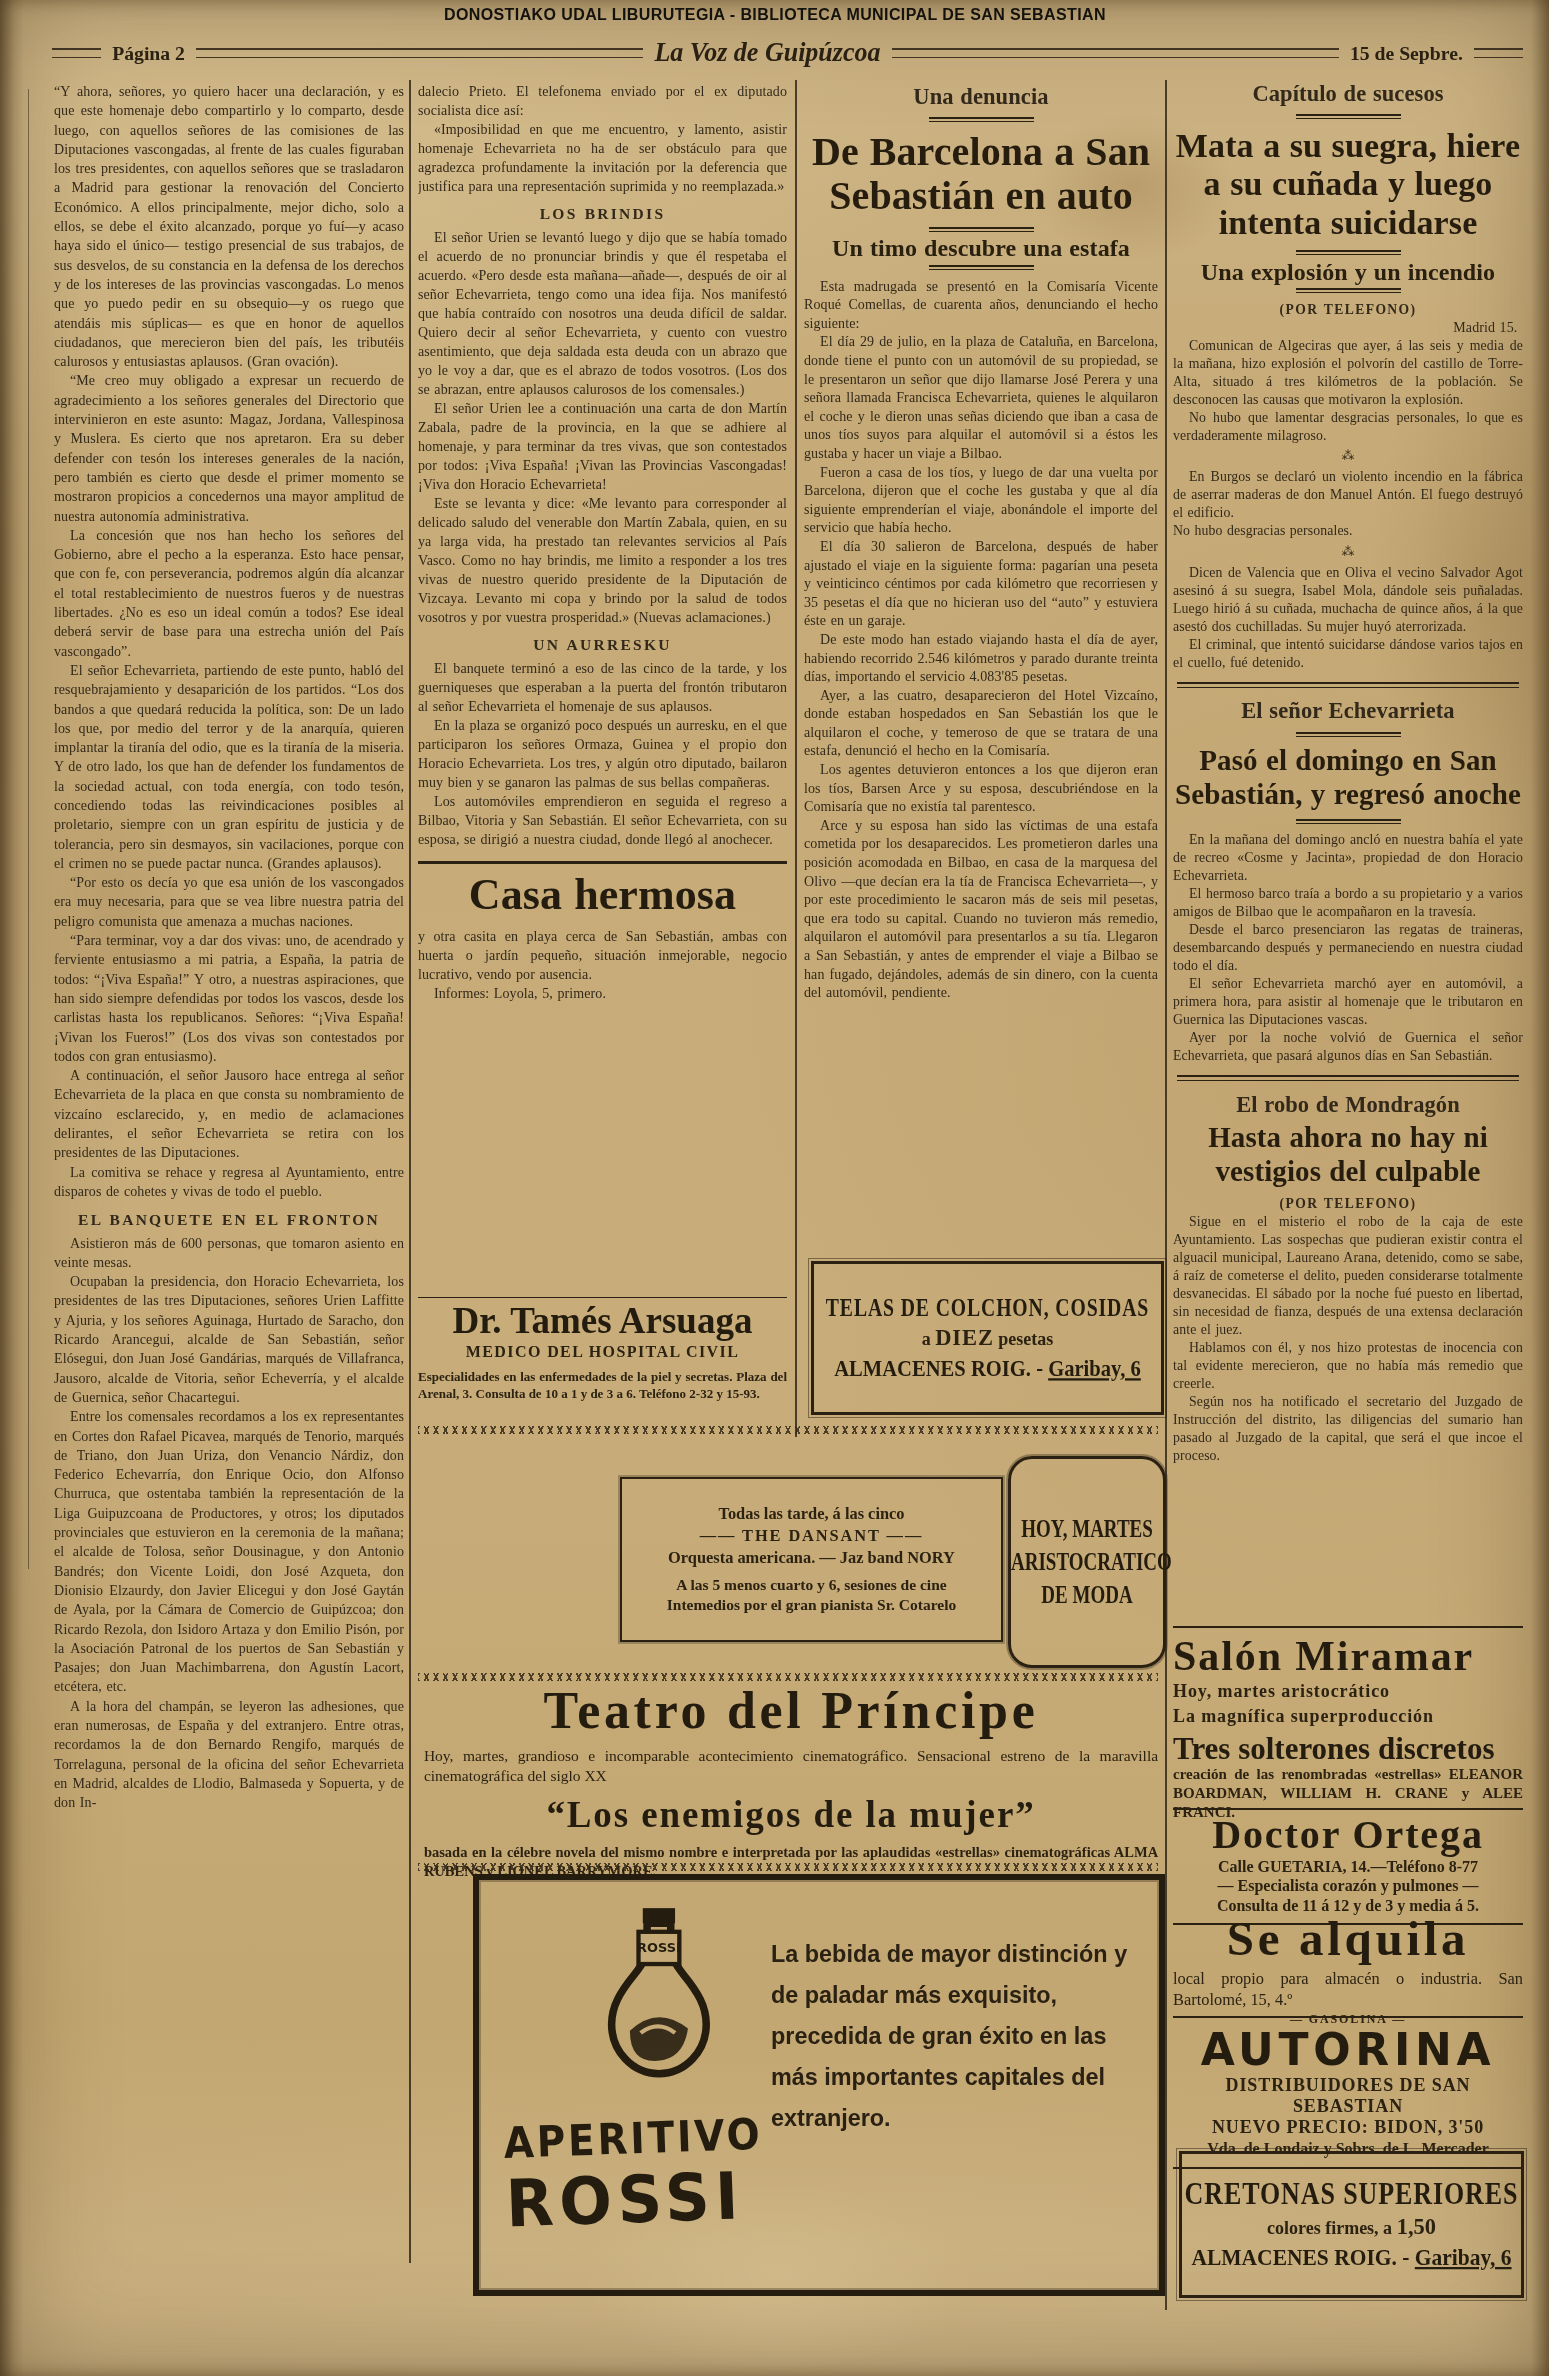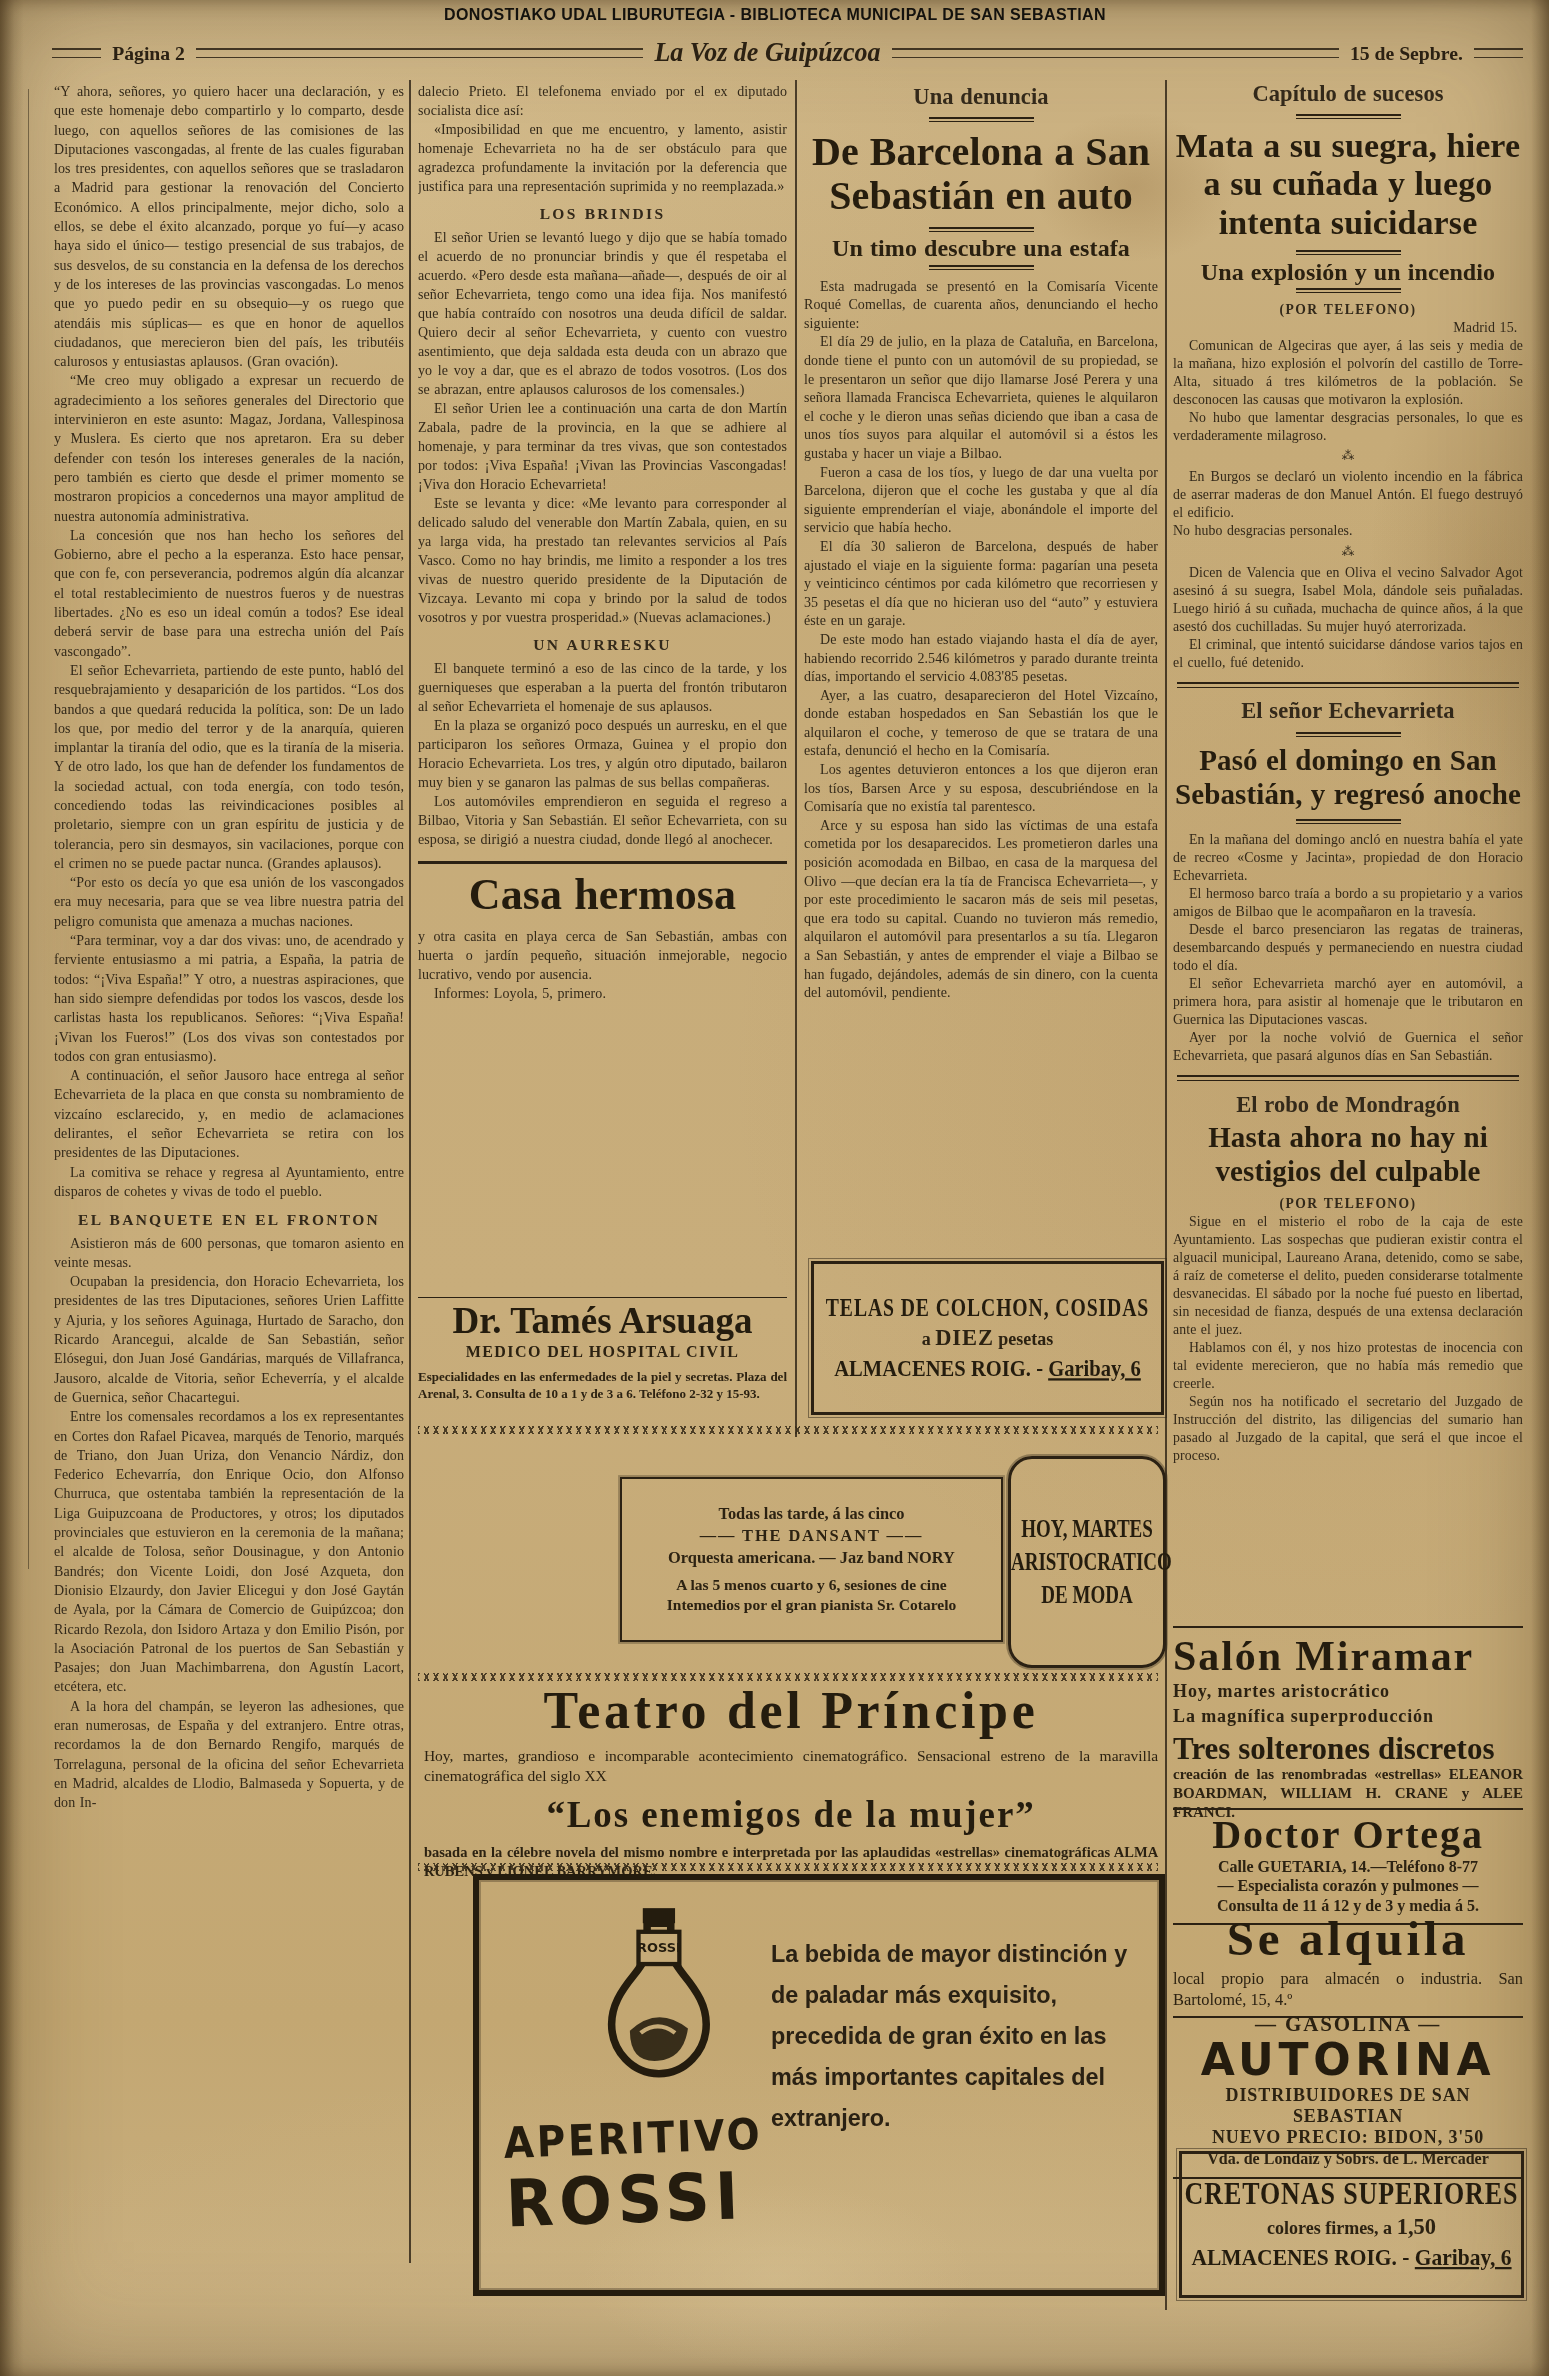--- a/index.html
+++ b/index.html
@@ -103,21 +103,21 @@
   .mir-l1,.mir-l2{font-size:18px;font-weight:700;letter-spacing:0.9px;margin-top:3.7px;}
   .mir-film{font-size:31px;font-weight:700;margin-top:5.6px;color:#241c0e;line-height:1.05;}
   .mir-cast{font-size:15px;font-weight:700;text-align:justify;margin-top:0;line-height:1.25;font-family:Liberation Serif, serif;}
   .ortega{left:1173px;top:1808px;width:350px;border-top:2.8px double #2b2113;border-bottom:2.8px double #2b2113;padding:3.7px 0 7.5px;text-align:center;}
   .ort-title{font-size:40px;font-weight:700;letter-spacing:1.9px;color:#241c0e;line-height:1.05;}
   .ort-l{font-size:16px;font-weight:700;margin-top:1.9px;}
   .alquila{left:1173px;top:1913px;width:350px;padding-bottom:5.6px;border-bottom:2.8px double #2b2113;}
   .alq-title{font-size:49px;font-weight:700;text-align:center;letter-spacing:3.7px;color:#241c0e;line-height:1.05;}
   .alq-body{font-size:16.4px;text-align:justify;margin-top:3.7px;line-height:1.3;}
   .autorina{left:1173px;top:2012px;width:350px;text-align:center;border-bottom:2.8px double #2b2113;padding-bottom:9.4px;}
-  .aut-k{font-size:21px;font-weight:700;letter-spacing:1.9px;}
+  .aut-k{font-size:12px;font-weight:700;letter-spacing:1.9px;}
   .aut-title{font-family:"DejaVu Sans",sans-serif;font-size:44px;font-weight:700;letter-spacing:4.7px;color:#241c0e;line-height:1.05;}
   .aut-l1{font-size:18px;font-weight:700;letter-spacing:0.9px;margin-top:1.9px;}
   .aut-l2{font-size:18px;font-weight:700;letter-spacing:0.9px;}
   .aut-l3{font-size:16px;font-weight:700;margin-top:1.9px;}
   .cretonas{left:1179px;top:2151px;width:339px;height:141px;border:3.7px solid #2b2113;outline:1.9px solid rgba(43,33,19,.5);outline-offset:2.8px;
     display:flex;flex-direction:column;justify-content:center;text-align:center;gap:4.7px;}
   .cre-l1{font-size:26px;font-weight:700;transform:scaleY(1.2);letter-spacing:0.9px;color:#241c0e;}
   .cre-l2{font-size:18px;font-weight:700;}
   .cre-l2 b{font-size:22.5px;}
   .cre-l3{font-size:21.5px;font-weight:700;transform:scaleY(1.12);color:#241c0e;}

